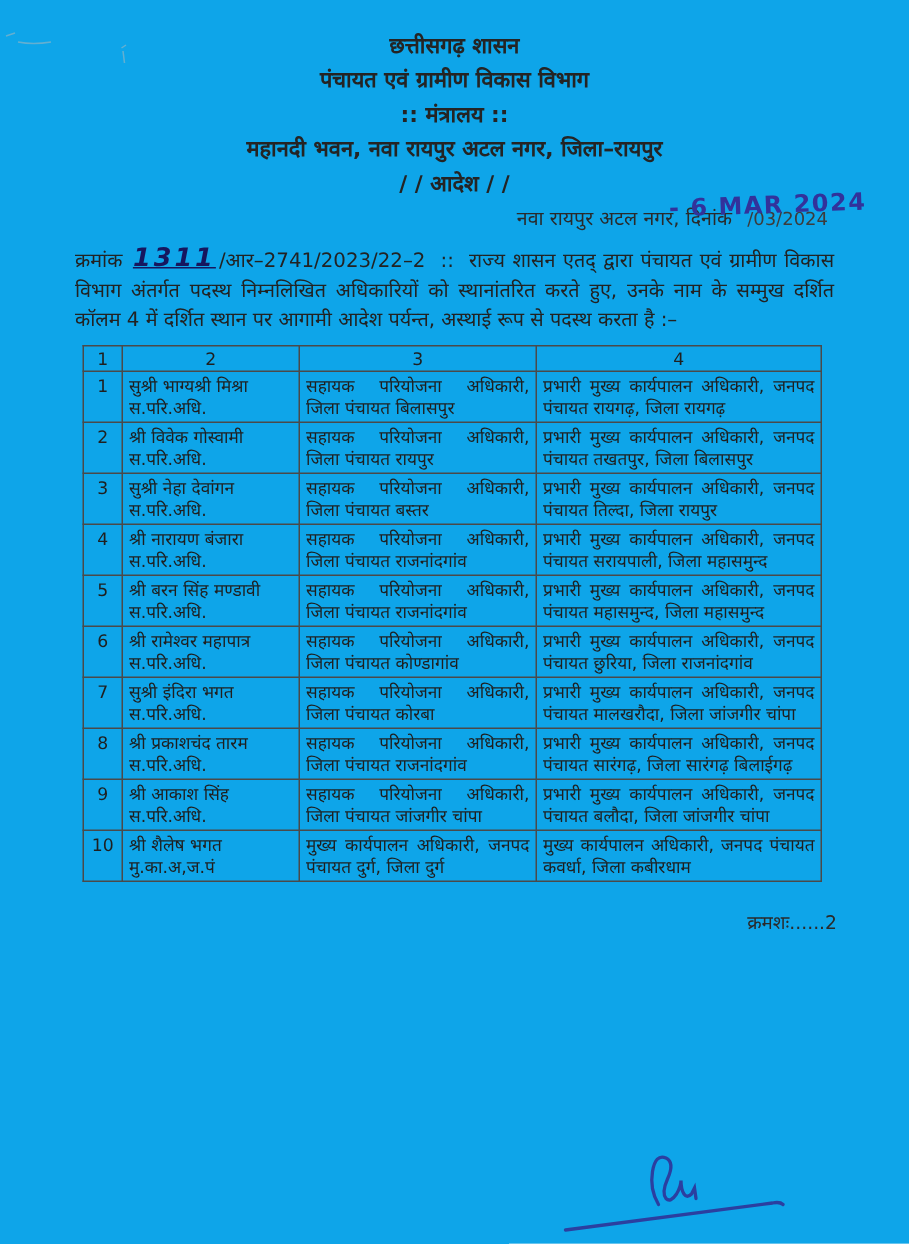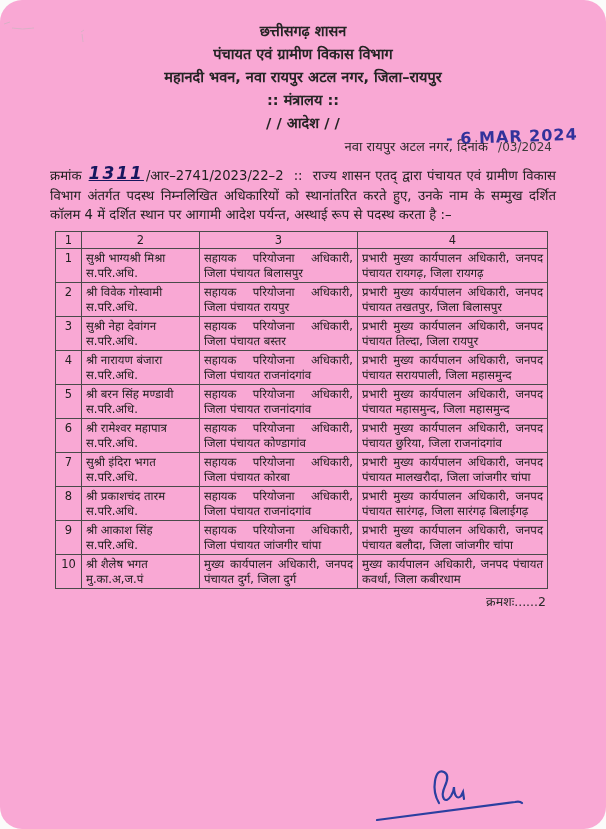--- a/index.html
+++ b/index.html
@@ -1,20 +1,20 @@
 <!DOCTYPE html>
 <html><head>
 <meta charset="utf-8">
 <style>
   html,body{margin:0;padding:0;}
   body{
     width:606px;height:829px;overflow:hidden;background:#fbfbfa;
     font-family:"DejaVu Sans",sans-serif;color:#1d1d1d;
   }
-  .page{position:relative;width:606px;height:829px;background:#f9a8d4;border-radius:22px;}
+  .page{position:relative;width:606px;height:829px;background:#0ea5e9;}
   .hdr{ text-align:center;font-weight:700;font-size:14.5px;line-height:23px;color:#242424;}
   .hdr-first{padding-top:20px;}
   .date-row{
     position:relative;text-align:right;padding-right:54px;
     font-size:13px;line-height:19px;margin-top:2px;color:#2a2a2a;
   }
   .printed-date{font-size:12px;color:#3c3c3c;margin-left:6px;}
   .stamp{
     position:absolute;right:28px;top:-10px;
     color:#32329b;font-weight:700;font-size:16px;letter-spacing:1px;
@@ -36,38 +36,38 @@
   table.order th{font-size:12.3px;font-weight:700;padding:5px 2px;text-align:center;line-height:17px;}
   .col-sn{width:26px;}
   .col-name{width:118px;}
   .col-cur{width:158px;}
   .col-new{width:190px;}
   td.snc{text-align:center;padding:2px 1px;}
   td.namec{padding:2px 4px;}
   td.justc{padding:2px 4px;text-align:justify;}
   tr.numrow td{text-align:center;padding:1px 2px;font-size:11.5px;}
   .cont{
-    text-align:right;padding-right:60px;font-size:12.5px;margin-top:4px;color:#2a2a2a;
+    text-align:right;padding-right:48px;font-size:12.5px;margin-top:18px;color:#2a2a2a;
   }
   .signature{position:absolute;left:355px;top:765px;}
   .pencil{position:absolute;left:2px;top:12px;opacity:.5;}
 </style>
 </head>
 <body>
 
 <div class="page">
 
   <svg class="pencil" width="90" height="40" viewBox="0 0 90 40">
     <path d="M2 12 l6 -2 M10 16 q10 2 22 0 M80 22 l1 8 M79 20 l3 -2" stroke="#b9b9b9" stroke-width="1" fill="none"></path>
   </svg>
 
   <div class="hdr hdr-first">छत्तीसगढ़ शासन</div>
   <div class="hdr">पंचायत एवं ग्रामीण विकास विभाग</div>
+  <div class="hdr">:: मंत्रालय ::</div>
   <div class="hdr">महानदी भवन, नवा रायपुर अटल नगर, जिला–रायपुर</div>
-  <div class="hdr">:: मंत्रालय ::</div>
   <div class="hdr">/ / आदेश / /</div>
 
   <div class="date-row">
     <span>नवा रायपुर अटल नगर, दिनांक</span>
     <span class="printed-date">/03/2024</span>
     <span class="stamp" style="color: rgb(50, 50, 155);">- 6 MAR 2024</span>
   </div>
 
   <p class="para"><span>क्रमांक</span> <span class="hand">1311</span><span>/आर–2741/2023/22–2</span>&nbsp;&nbsp;<span>::</span>&nbsp;&nbsp;<span>राज्य शासन एतद् द्वारा पंचायत एवं ग्रामीण विकास विभाग अंतर्गत पदस्थ निम्नलिखित अधिकारियों को स्थानांतरित करते हुए, उनके नाम के सम्मुख दर्शित कॉलम 4 में दर्शित स्थान पर आगामी आदेश पर्यन्त, अस्थाई रूप से पदस्थ करता है :–</span></p>
 

